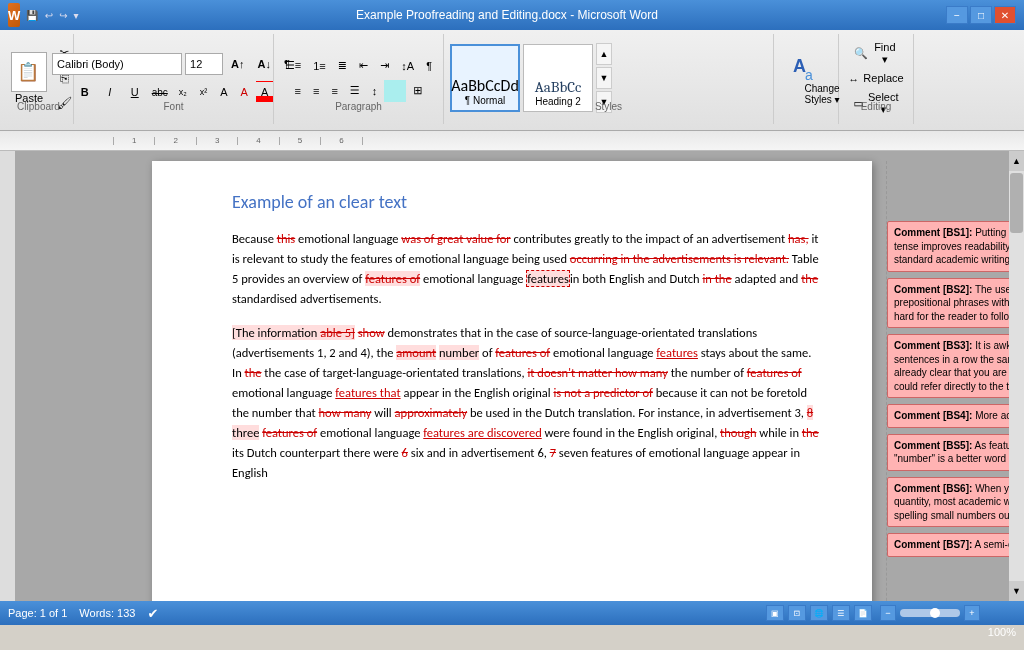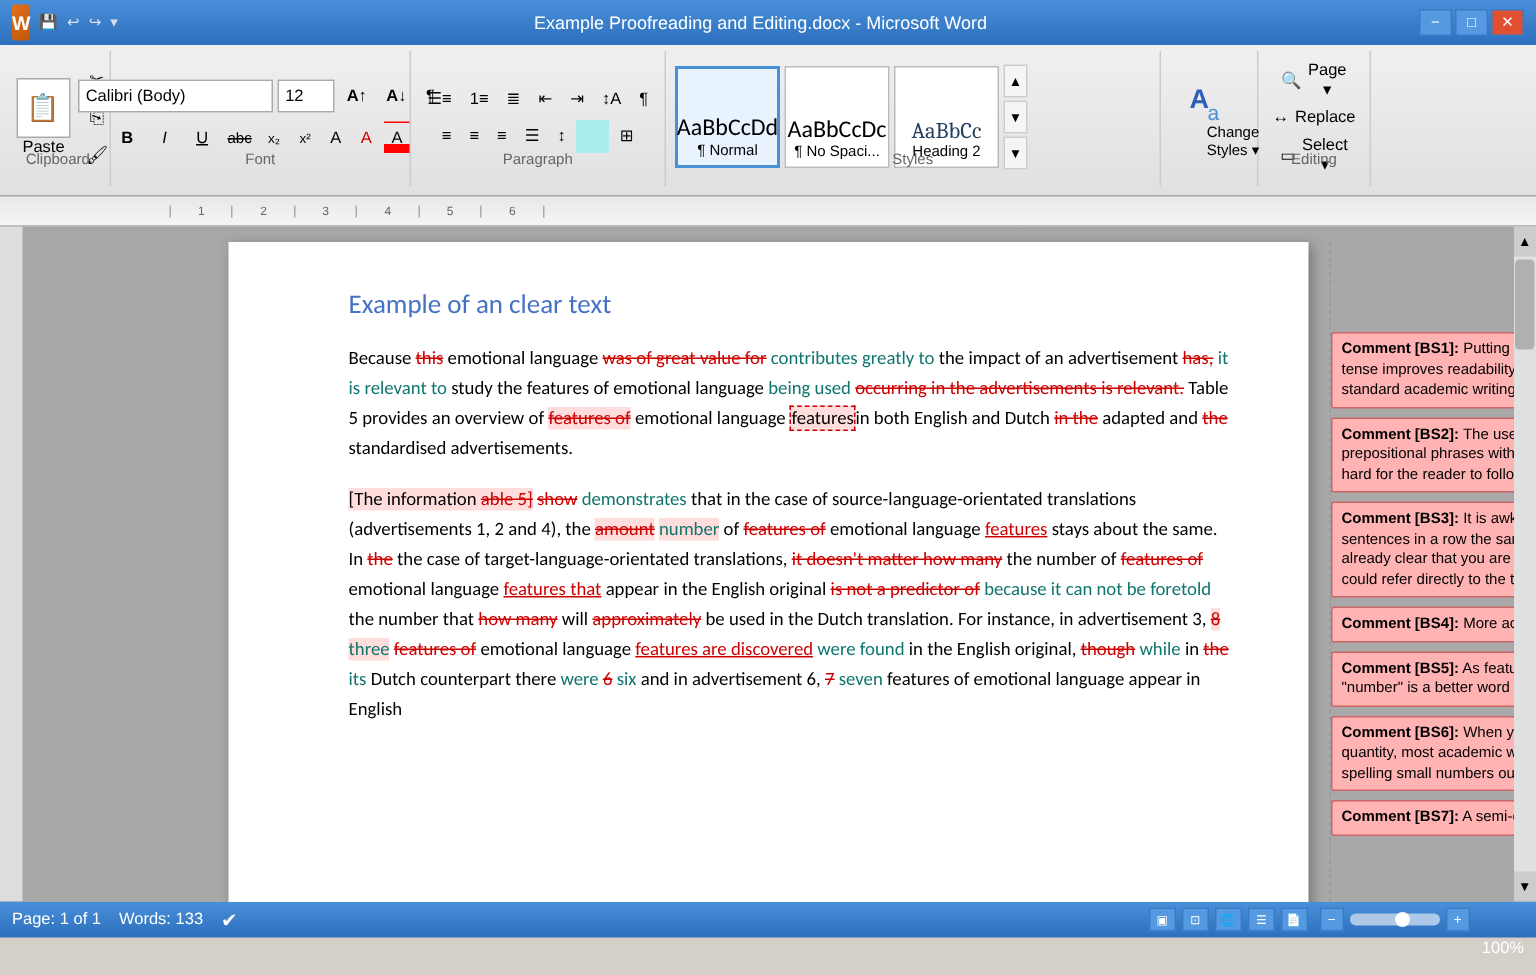--- a/index.html
+++ b/index.html
@@ -95,21 +95,21 @@
     .zoom-thumb { width: 10px; height: 10px; background: white; border-radius: 50%; position: absolute; top: -1px; left: 50%; }
 
     
     .heading1-preview { font-family: Cambria, serif; font-size: 14px; color: #17375e; font-weight: bold; }
     .heading2-preview { font-family: Cambria, serif; font-size: 13px; color: #243f60; font-weight: normal; }
     .normal-preview { font-family: Calibri, Arial; font-size: 11px; }
     .nospace-preview { font-family: Calibri, Arial; font-size: 11px; }
 
     .ribbon-outer { position: relative; }
     span.track-del { color: #cc0000; text-decoration: line-through; }
-    span.track-ins { color: #0f766e; }
+    span.track-ins { color: #000000; }
     span.highlight-red { background: #ffdddd; }
     span.dashed-box { border: 1px dashed #cc0000; }
     span.underline-red { text-decoration: underline; color: #cc0000; }
 
     
     .comments-panel {
       position: absolute;
       right: -260px;
       top: 60px;
       width: 245px;
@@ -214,24 +214,20 @@
       <span class="ribbon-group-label">Paragraph</span>
     </div>
 
     <div class="ribbon-group" style="width:330px;">
       <div class="ribbon-group-content" style="align-items:center;gap:3px;">
         <div class="style-box active">
           <span class="normal-preview" style="font-size:16px;">AaBbCcDd</span>
           <span style="font-size:10px;">¶ Normal</span>
         </div>
         <div class="style-box">
-          <span class="nospace-preview" style="font-size:16px;">AaBbCcDc</span>
-          <span style="font-size:10px;">¶ No Spaci...</span>
-        </div>
-        <div class="style-box">
           <span class="heading2-preview" style="font-size:15px;color:#243f60;">AaBbCc</span>
           <span style="font-size:10px;">Heading 2</span>
         </div>
         <div class="styles-scroll">
           <button class="styles-scroll-btn">▲</button>
           <button class="styles-scroll-btn">▼</button>
           <button class="styles-scroll-btn">▼</button>
         </div>
       </div>
       <span class="ribbon-group-label">Styles</span>
@@ -249,21 +245,21 @@
           <span style="font-size:10px;text-align:center;margin-left:32px;">Change<br>Styles ▾</span>
         </button>
       </div>
       <span class="ribbon-group-label"></span>
     </div>
 
     <div class="ribbon-group" style="width:75px;">
       <div class="ribbon-group-content" style="flex-direction:column;gap:3px;justify-content:center;">
         <button class="editing-btn">
           <span>🔍</span>
-          <span>Page ▾</span>
+          <span>Find ▾</span>
         </button>
         <button class="editing-btn">
           <span>↔</span>
           <span>Replace</span>
         </button>
         <button class="editing-btn">
           <span>▭</span>
           <span>Select ▾</span>
         </button>
       </div>

